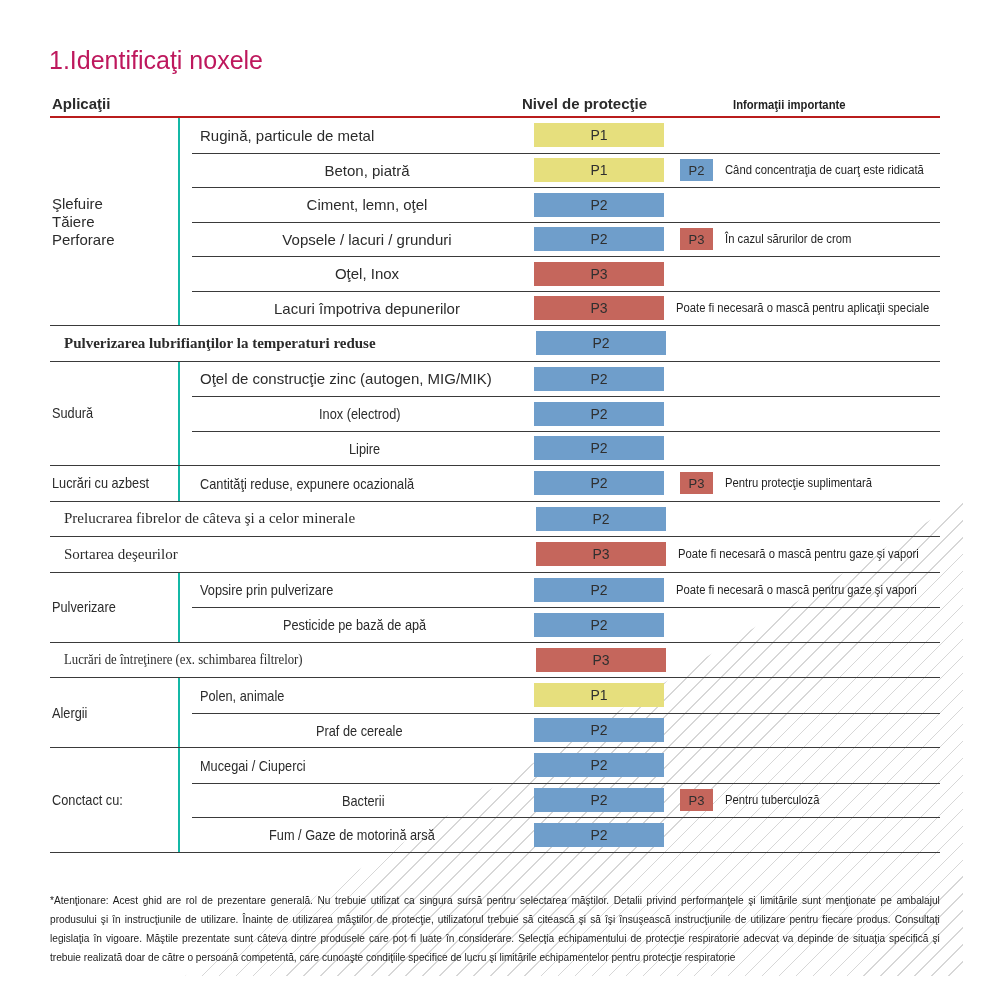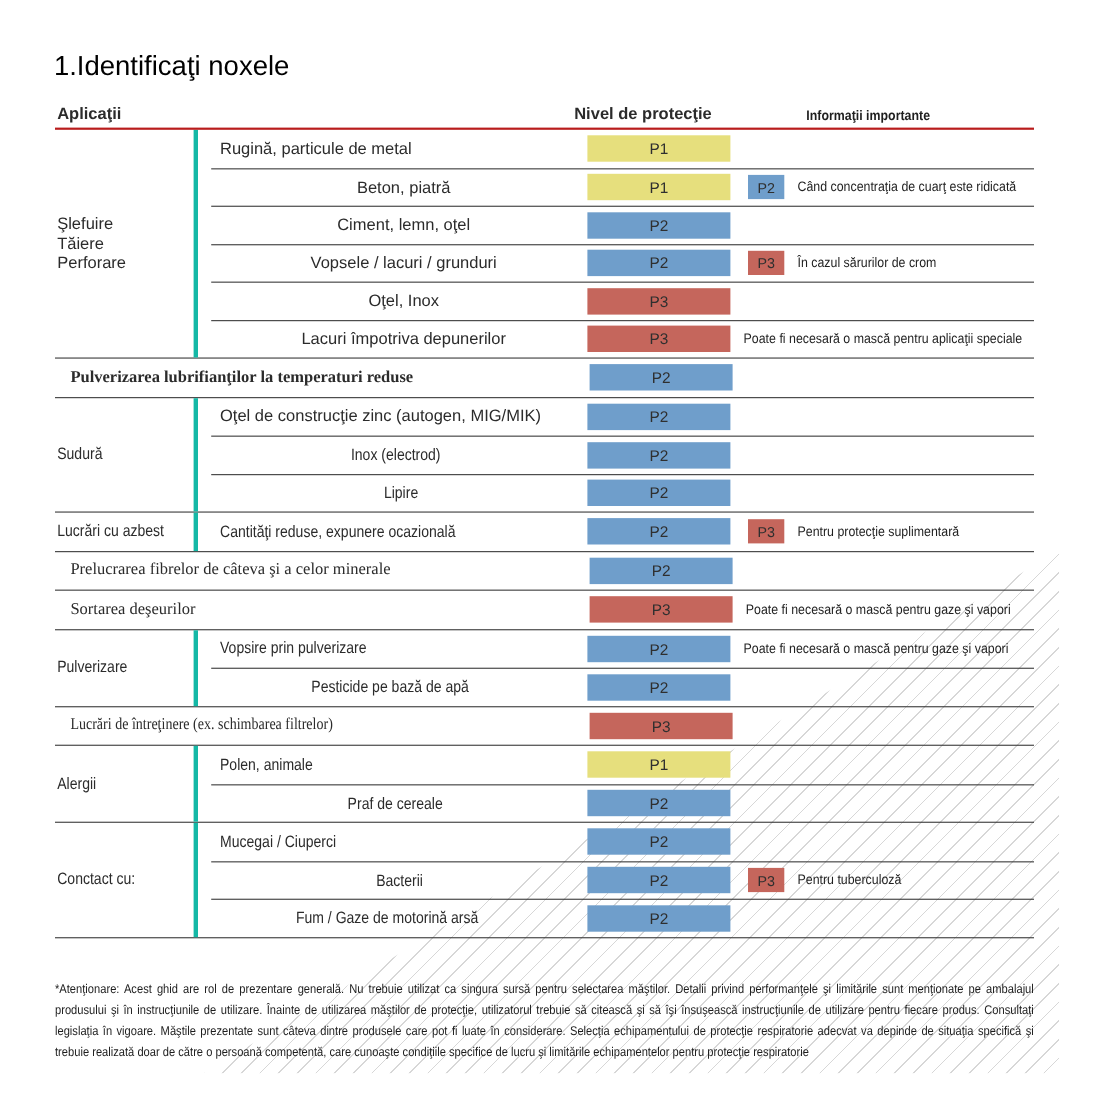--- a/index.html
+++ b/index.html
@@ -7,30 +7,30 @@
   .page {
     position:relative; width:1000px; height:1000px; background:#ffffff;
     font-family:"Liberation Sans", sans-serif; color:#2b2b2b; overflow:hidden;
   }
   .hatch {
     position:absolute; left:185px; top:500px; width:778px; height:476px;
     clip-path:polygon(100% 0, 100% 100%, 0 100%);
     background:repeating-linear-gradient(135deg,#d7d7d7 0,#d7d7d7 1px,transparent 1px,transparent 12px);
     z-index:0;
   }
-  .title { position:absolute; left:49px; top:46px; font-size:25px; color:#000000; z-index:1; }
+  .title { position:absolute; left:49px; top:46px; font-size:25px; color:#be185d; z-index:1; }
   .table { position:absolute; left:50px; top:94px; width:890px; z-index:1; }
   .thead { position:relative; height:24px; border-bottom:2px solid #b91c1c; font-size:15px; color:#2b2b2b;font-weight:bold; }
   .th { position:absolute; bottom:4px; white-space:nowrap; }
   .th.apps  { left:2px; }
   .th.level { left:472px; }
   .th.info  { left:671px; }
   .group { display:flex; border-bottom:1px solid #3a3a3a; }
   .cat {
-    width:130px; flex:none; border-right:4px solid #14b8a6;
+    width:130px; flex:none; border-right:2px solid #14b8a6;
     display:flex; align-items:center; font-size:15px; padding-left:2px; line-height:18px;
   }
   .cat span { white-space:pre-line; }
   .rows { flex:1; min-width:0;margin-left:12px; }
   .row { display:flex; align-items:center; height:34.5px; }
   .row + .row { border-top:1px solid #3a3a3a;text-align:center; }
   .app { width:342px; flex:none; padding-left:8px; font-size:15px; white-space:nowrap; }
   .app.full { width:474px; padding-left:2px;font-family:Liberation Serif, serif; }
   .badge {
     width:130px; height:24px; flex:none; display:flex; align-items:center; justify-content:center;

